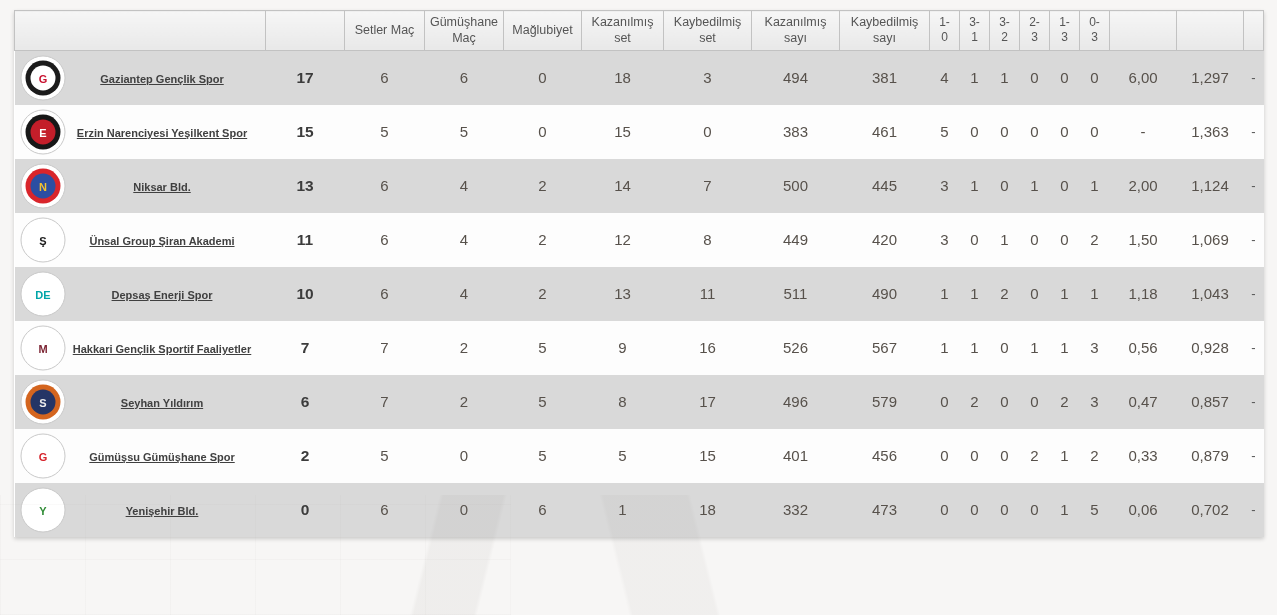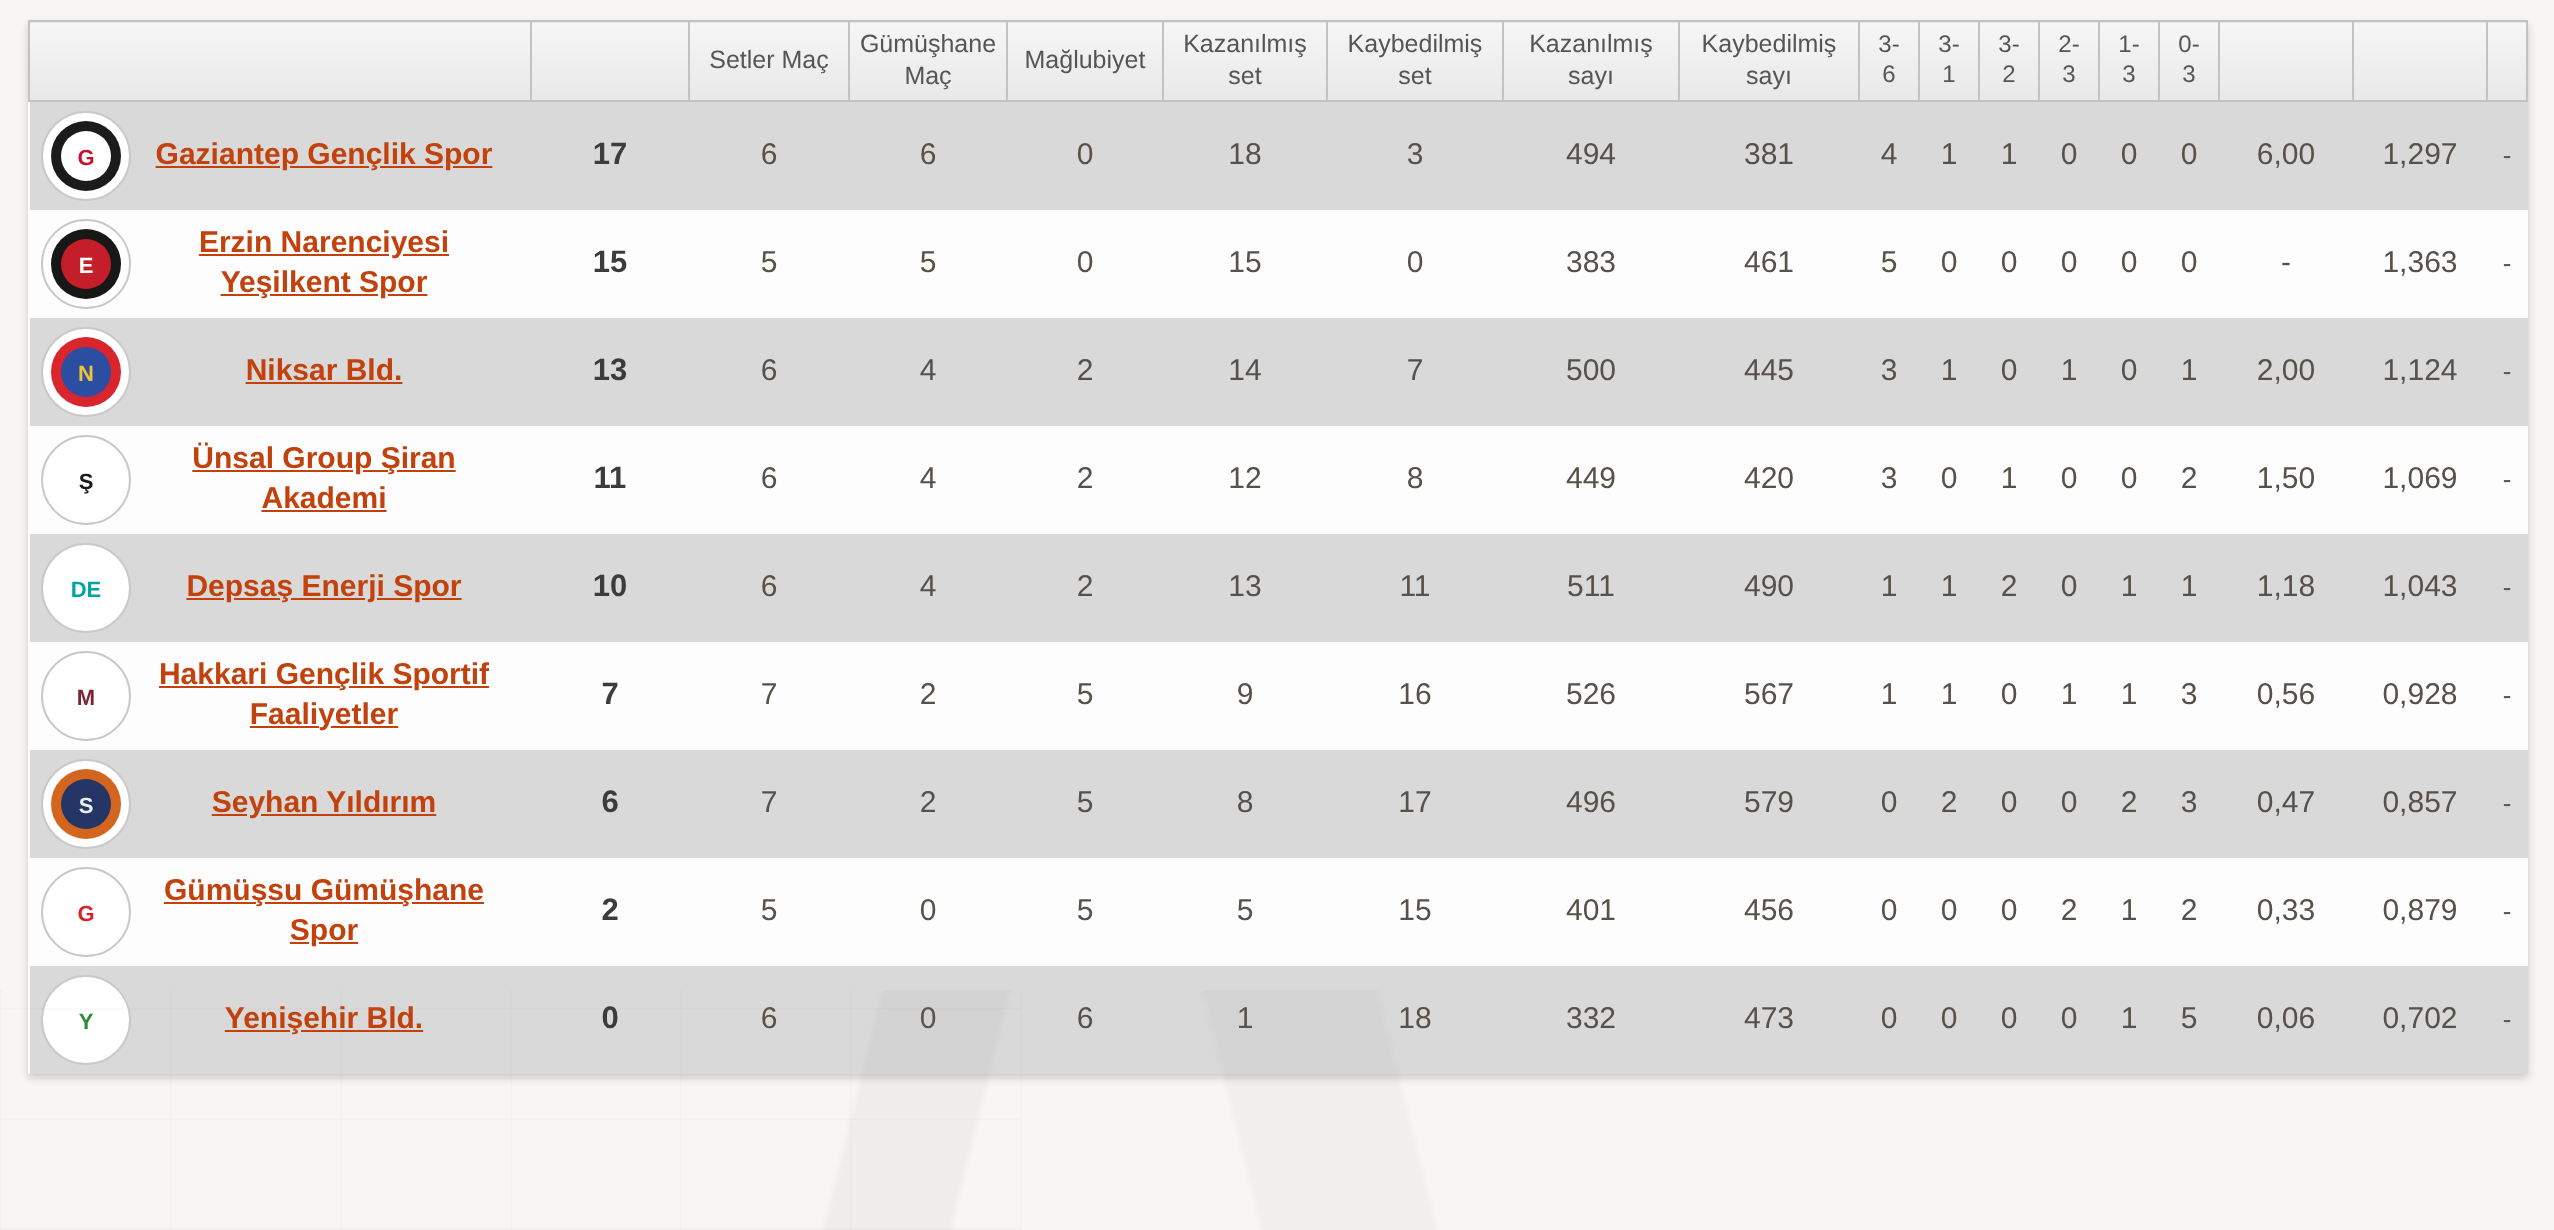--- a/index.html
+++ b/index.html
@@ -42,21 +42,21 @@
   tbody tr:nth-child(odd){background:#d9d9d9;}
   tbody tr:nth-child(even){background:#fdfdfd;}
   td.team{position:relative;padding-left:54px;padding-right:10px;}
   .logo{
     position:absolute;left:5px;top:50%;transform:translateY(-50%);
     width:46px;height:46px;display:block;
   }
   .logo svg{display:block;}
   .logo text{font-family:"Liberation Sans",sans-serif;}
   a.tname{
-    color:#c2410c;font-weight:700;font-size:15px;line-height:1.3;
+    color:#404040;font-weight:700;font-size:11px;line-height:1.3;
     text-decoration:underline;display:inline-block;cursor:pointer;
   }
   td.pts{font-weight:700;color:#3c3c3c;font-size:15.5px;}
   td.dash{font-size:13px;color:#555;}
 </style>
 </head>
 <body>
 
 <table class="standings">
   <colgroup>
@@ -83,21 +83,21 @@
     <tr class="h2">
       <th></th>
       <th></th>
       <th>Setler Maç</th>
       <th>Gümüşhane Maç</th>
       <th>Mağlubiyet</th>
       <th>Kazanılmış set</th>
       <th>Kaybedilmiş set</th>
       <th>Kazanılmış sayı</th>
       <th>Kaybedilmiş sayı</th>
-      <th class="ch">3-6</th>
+      <th class="ch">1-0</th>
       <th class="ch">3-1</th>
       <th class="ch">3-2</th>
       <th class="ch">2-3</th>
       <th class="ch">1-3</th>
       <th class="ch">0-3</th>
       <th></th>
       <th></th>
       <th></th>
     </tr>
   </thead>

